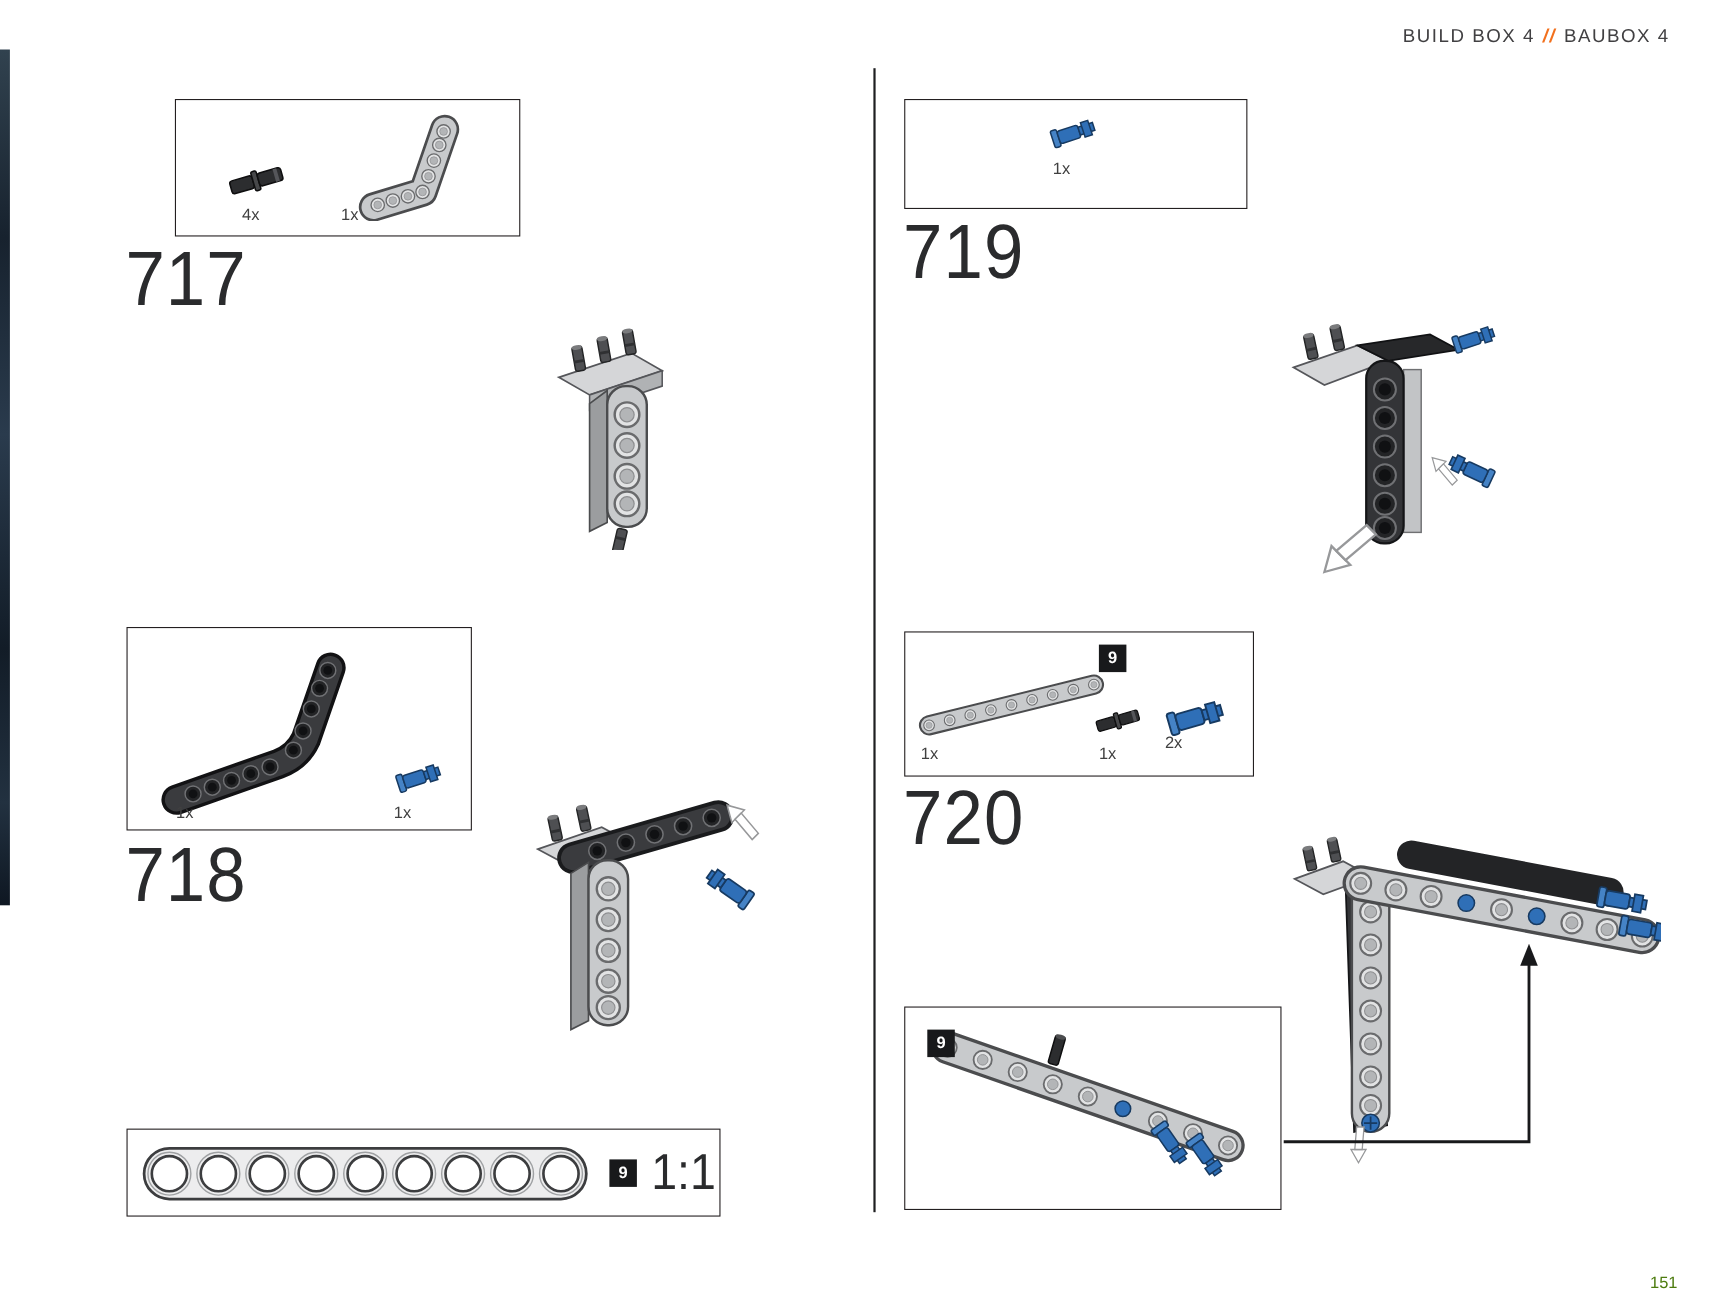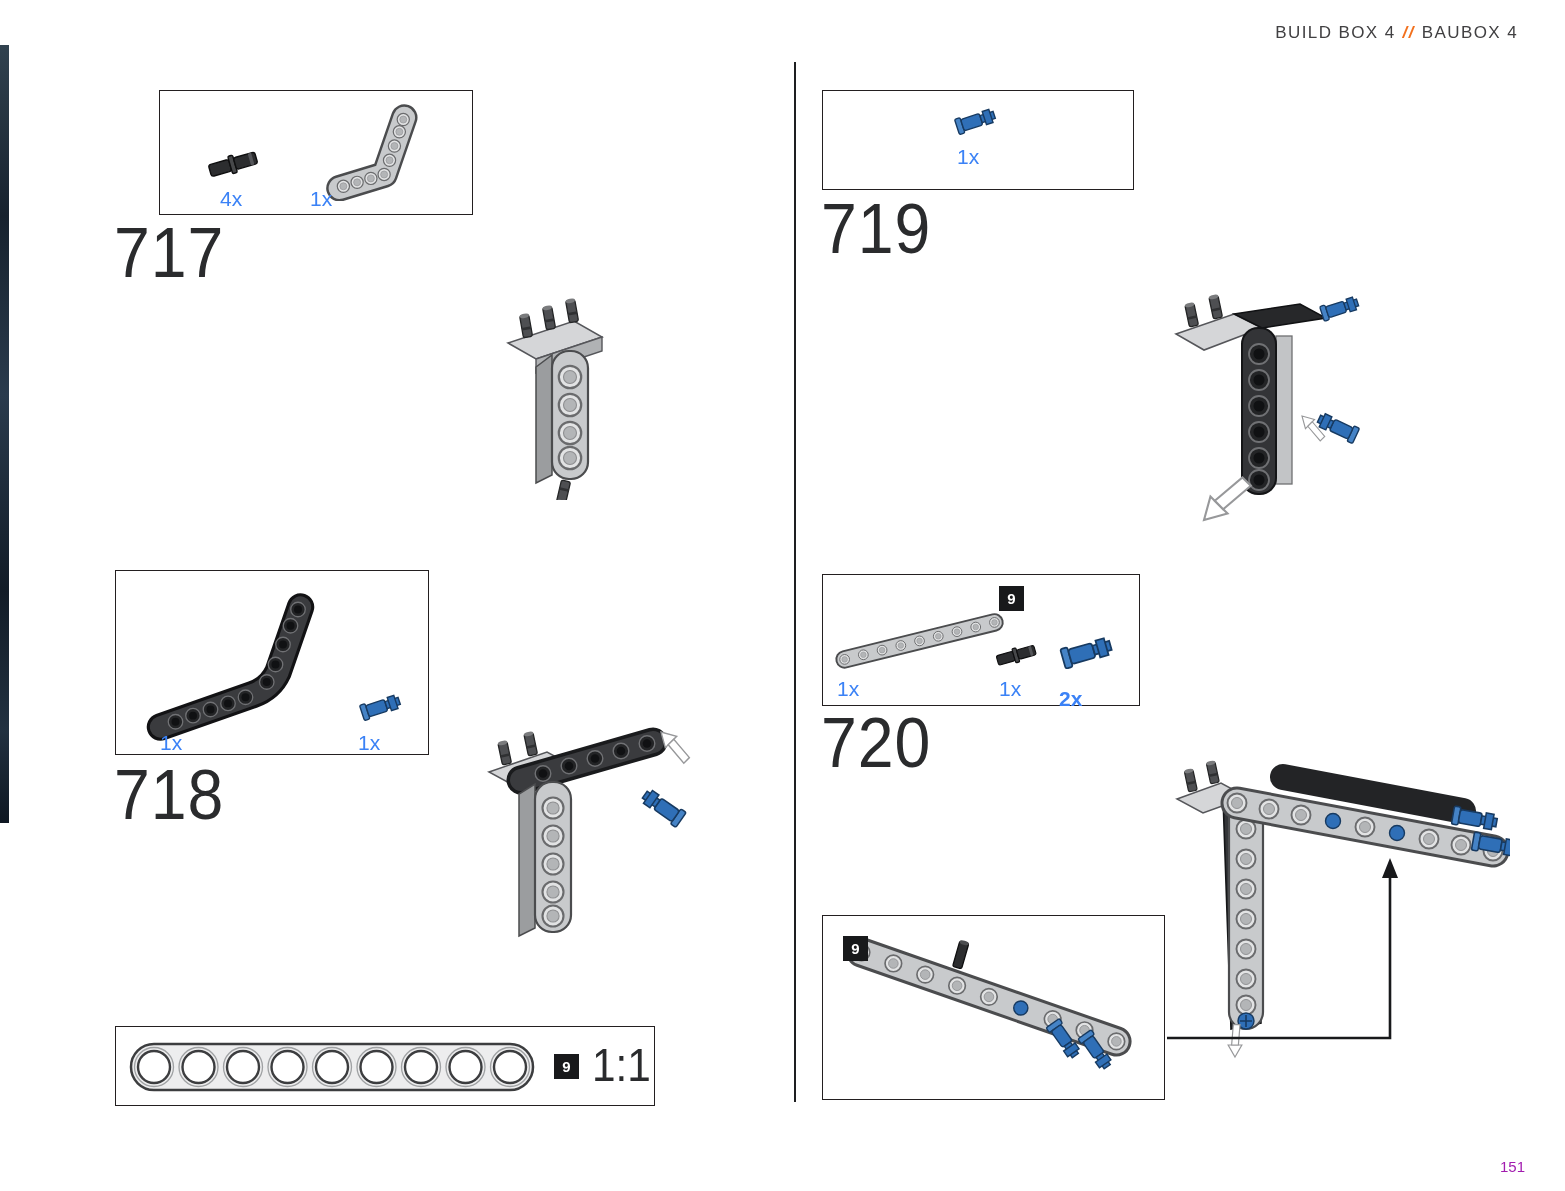--- a/index.html
+++ b/index.html
@@ -15,42 +15,42 @@
     position: absolute; top: 23px; right: 47px;
     font-size: 17px; letter-spacing: 1.4px; color: #414042;
     font-family: "Liberation Sans", sans-serif;
   }
   .hdr .slash {
     color: var(--accent, #f2701d);
     font-weight: 700; font-style: italic; padding: 0 7px;
   }
   .pagenum {
     position: absolute; right: 40px; bottom: 16px;
-    font-size: 15px; color: #a21caf;
+    font-size: 15px; color: #4d7c0f;
   }
   .edge-strip {
     position: absolute; left: 0; top: 45px; width: 9px; height: 778px;
     background: linear-gradient(180deg, #31424f 0%, #17222e 22%, #2a3b4d 45%, #121c27 70%, #223140 88%, #0e1722 100%);
   }
   .divider {
     position: absolute; left: 794px; top: 62px; width: 2px; height: 1040px;
     background: #1e1f21;
   }
   .box {
     position: absolute; background: #ffffff;
     border: 1.6px solid #231f20;
   }
   .box > * { position: absolute; }
   .stepnum {
     position: absolute;
     font-size: 70px; font-weight: 200; line-height: 1;
     color: #2a2b2d; letter-spacing: 1px;
     transform: scaleX(0.92); transform-origin: left top;
   }
-  .count { position: absolute; font-size: 21px; color: #3b82f6; }
+  .count { position: absolute; font-size: 15px; color: #404040; }
   .badge {
     width: 25px; height: 25px; background: #18191b; color: #fff;
     display: flex; align-items: center; justify-content: center;
     font-size: 15px; font-weight: 700;
   }
   .badge.abs { position: absolute; }
   .scale-label {
     position: absolute; font-size: 46px; font-weight: 200; line-height: 1;
     color: #2a2b2d; transform: scaleX(0.92); transform-origin: left top;
   }
@@ -263,21 +263,21 @@
         <rect x="7" y="11" width="21" height="12" rx="2.5" fill="#2c2d2f" stroke="#0e0e0f" stroke-width="1.4"></rect>
         <rect x="28" y="8" width="5" height="18" rx="1.5" fill="#47484a" stroke="#0e0e0f" stroke-width="1.4"></rect>
         <rect x="33" y="11" width="22" height="12" rx="2.5" fill="#2c2d2f" stroke="#0e0e0f" stroke-width="1.4"></rect>
         <rect x="48" y="11" width="3.5" height="12" fill="#55565a"></rect>
       </g>
     </svg>
     <div class="count" style="left:176px; top:102px;">1x</div>
     <svg class="fig" style="left:232px; top:60px;" width="70" height="34" viewBox="0 0 70 34">
       <use href="#pinBlueX" transform="translate(8,24) rotate(-16) scale(1.45)"></use>
     </svg>
-    <div class="count" style="left:236px; top:112px;font-weight:bold;">2x</div>
+    <div class="count" style="left:236px; top:92px;">2x</div>
   </div>
   <div class="stepnum" style="left:821px; top:708px;">720</div>
 
   <div class="box" style="left:822px; top:915px; width:343px; height:185px;">
     <svg class="fig" style="left:4px; top:4px;" width="334" height="176" viewBox="0 0 330 174">
       <use href="#pinBlkUp" transform="translate(128.5,47) rotate(16)"></use>
       <path d="M34 32 L286 120" stroke="#4b4c4e" stroke-width="30" stroke-linecap="round" fill="none"></path>
       <path d="M34 32 L286 120" stroke="#c8cacc" stroke-width="24" stroke-linecap="round" fill="none"></path>
       <use href="#hole" transform="translate(34,32) scale(0.82)"></use>
       <use href="#hole" transform="translate(65.5,43) scale(0.82)"></use>

